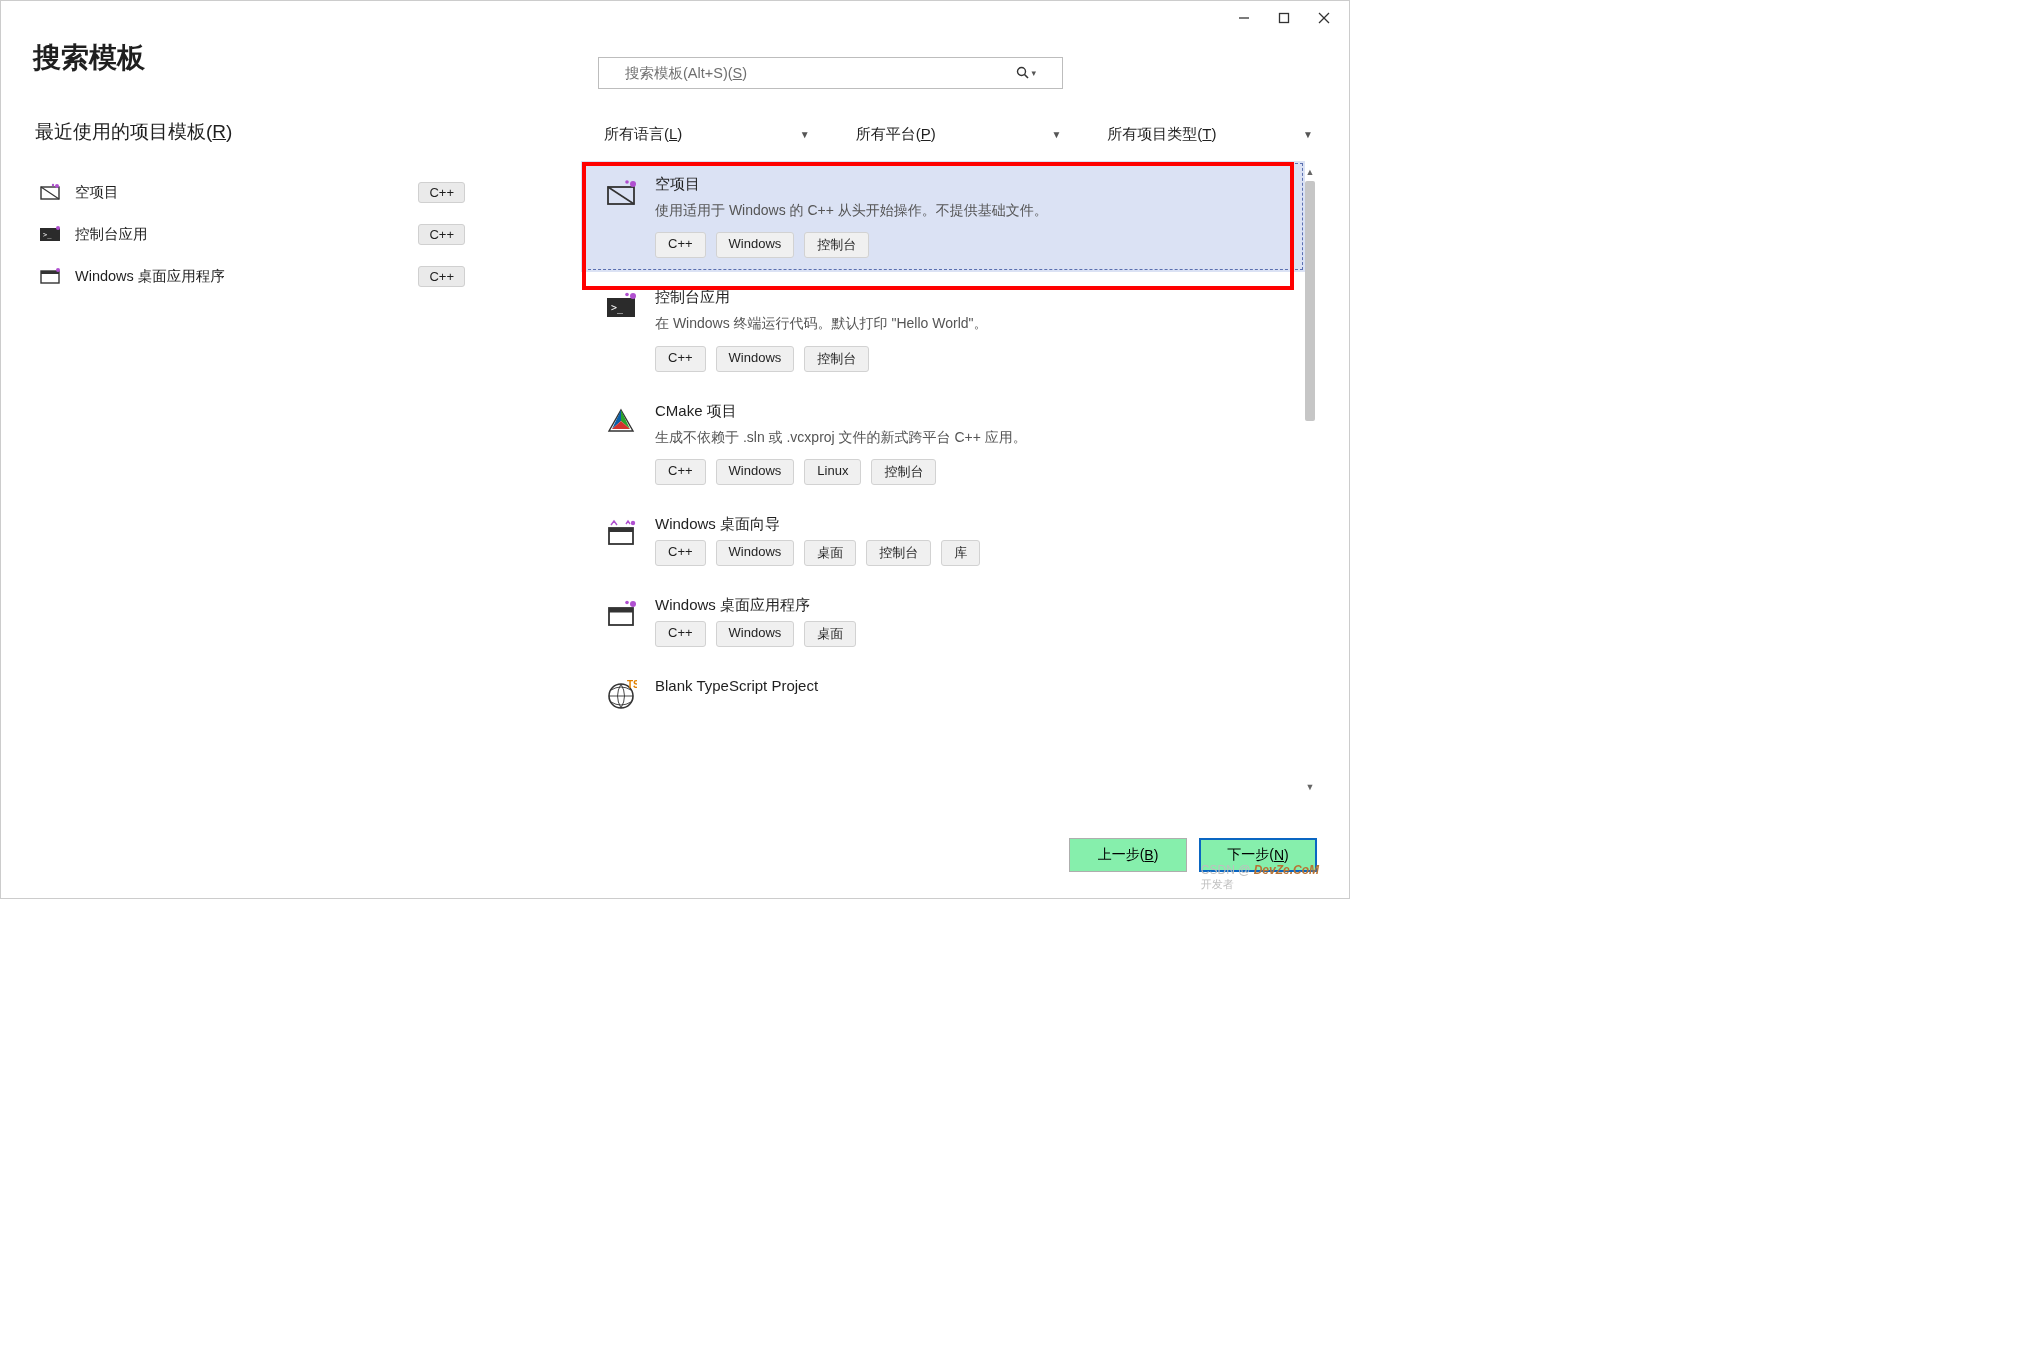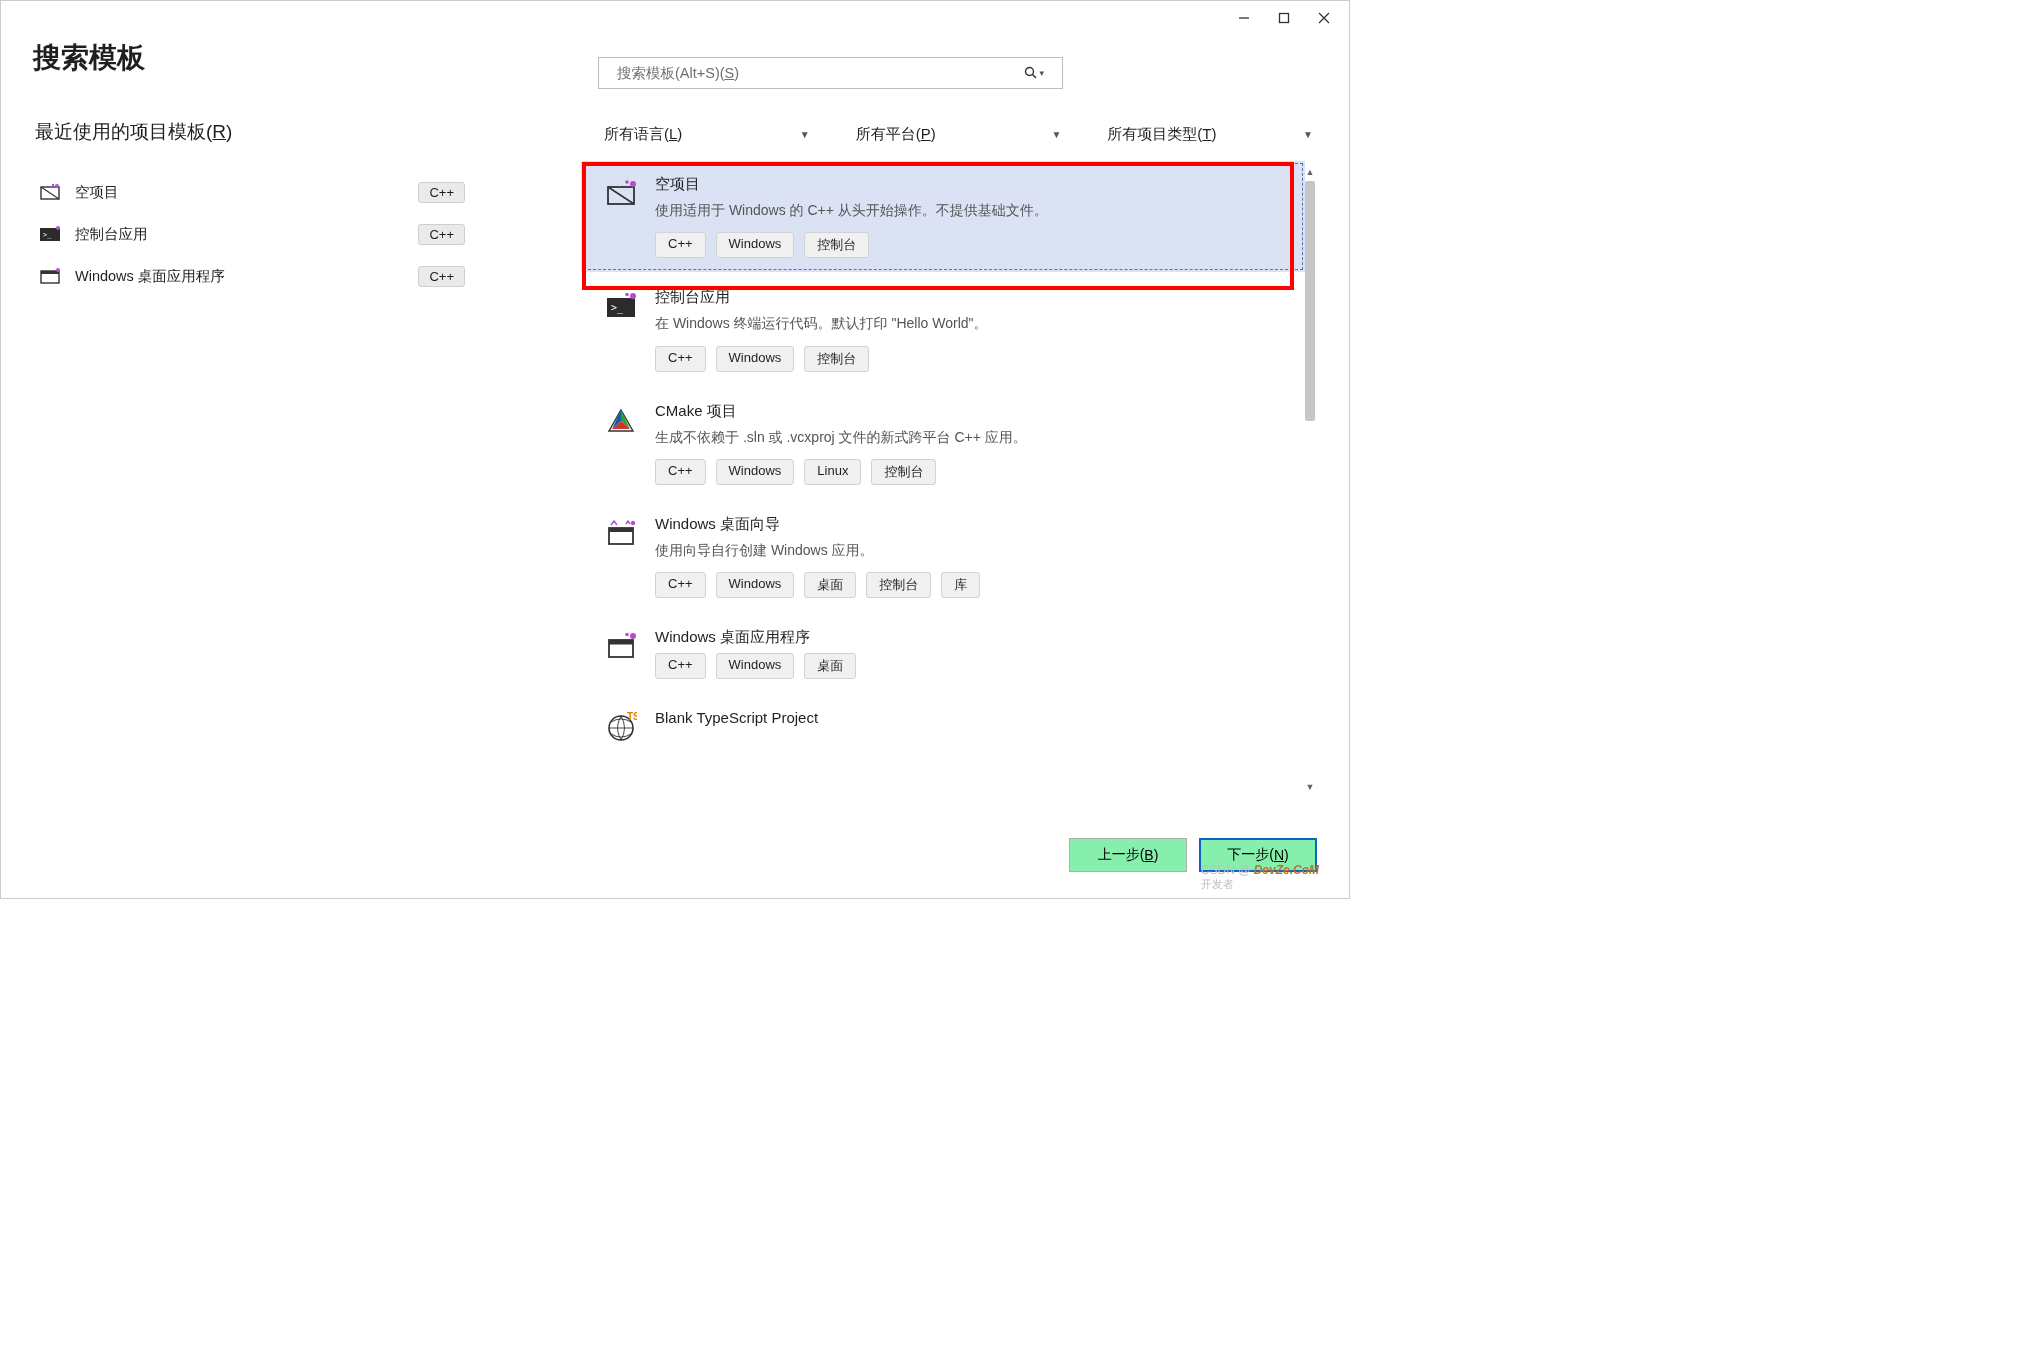--- a/index.html
+++ b/index.html
@@ -65,21 +65,21 @@
     border-radius: 3px;
     padding: 2px 10px;
     font-size: 13px;
   }
   .search-box {
     position: absolute;
     left: 597px; top: 56px;
     width: 465px; height: 32px;
     border: 1px solid #bdbdbd;
     display: flex; align-items: center;
-    padding: 0 18px;
+    padding: 0 26px;
   }
   .search-icon {
     font-size: 14px; color: #555;
     display: flex; align-items: center; gap: 1px;
   }
   .filter-row {
     position: absolute;
     left: 597px; top: 118px;
     right: 30px;
     display: flex;
@@ -344,21 +344,20 @@
         <div class="tmpl-icon">
           <svg width="32" height="28">
             <rect x="4" y="9" width="24" height="16" fill="none" stroke="#333" stroke-width="1.8"></rect>
             <rect x="4" y="9" width="24" height="4" fill="#333"></rect>
             <path d="M6 6 L9 2 L12 6 M21 5 L23 2 L25 5" stroke="#b050d0" stroke-width="1.4" fill="none"></path>
             <circle cx="28" cy="4" r="2.2" fill="#b050d0"></circle>
           </svg>
         </div>
         <div class="tmpl-body">
           <div class="tmpl-title">Windows 桌面向导</div>
-          <div class="tmpl-desc">使用向导自行创建 Windows 应用。</div>
           <div class="tmpl-tags">
             <span class="tag">C++</span>
             <span class="tag">Windows</span>
             <span class="tag">桌面</span>
             <span class="tag">控制台</span>
             <span class="tag">库</span>
           </div>
         </div>
       </div>
       <div class="template-card">

